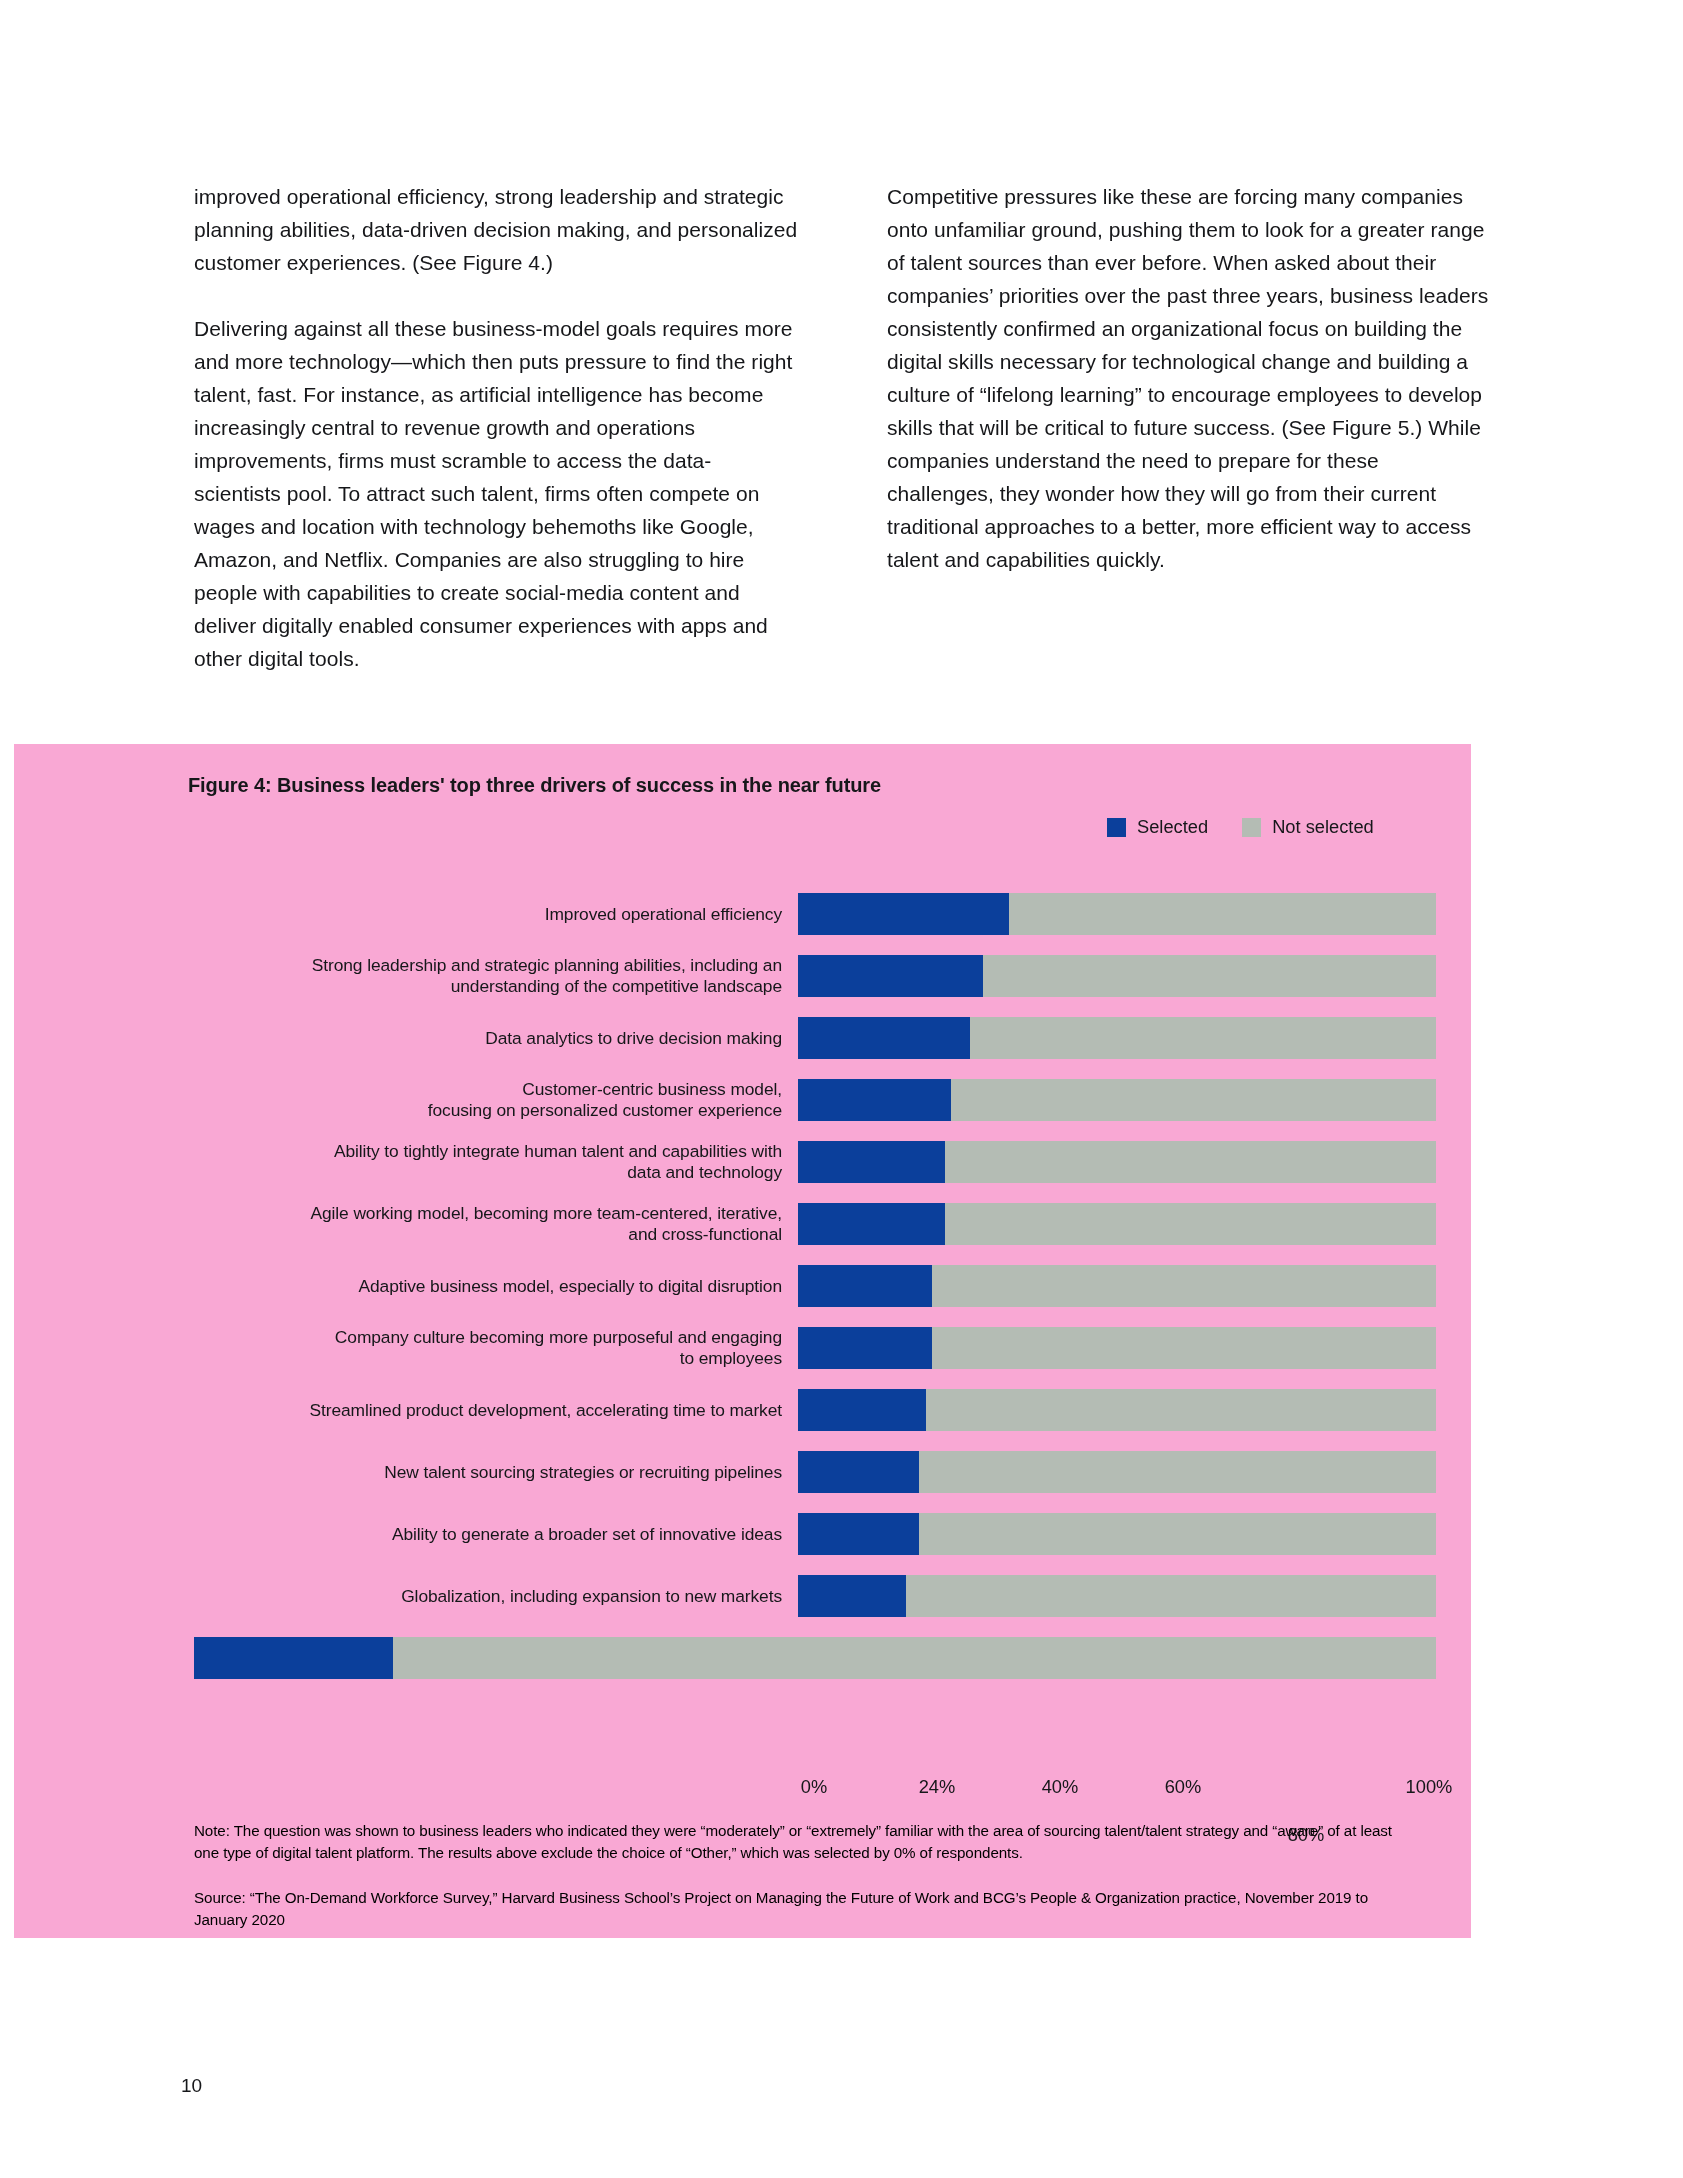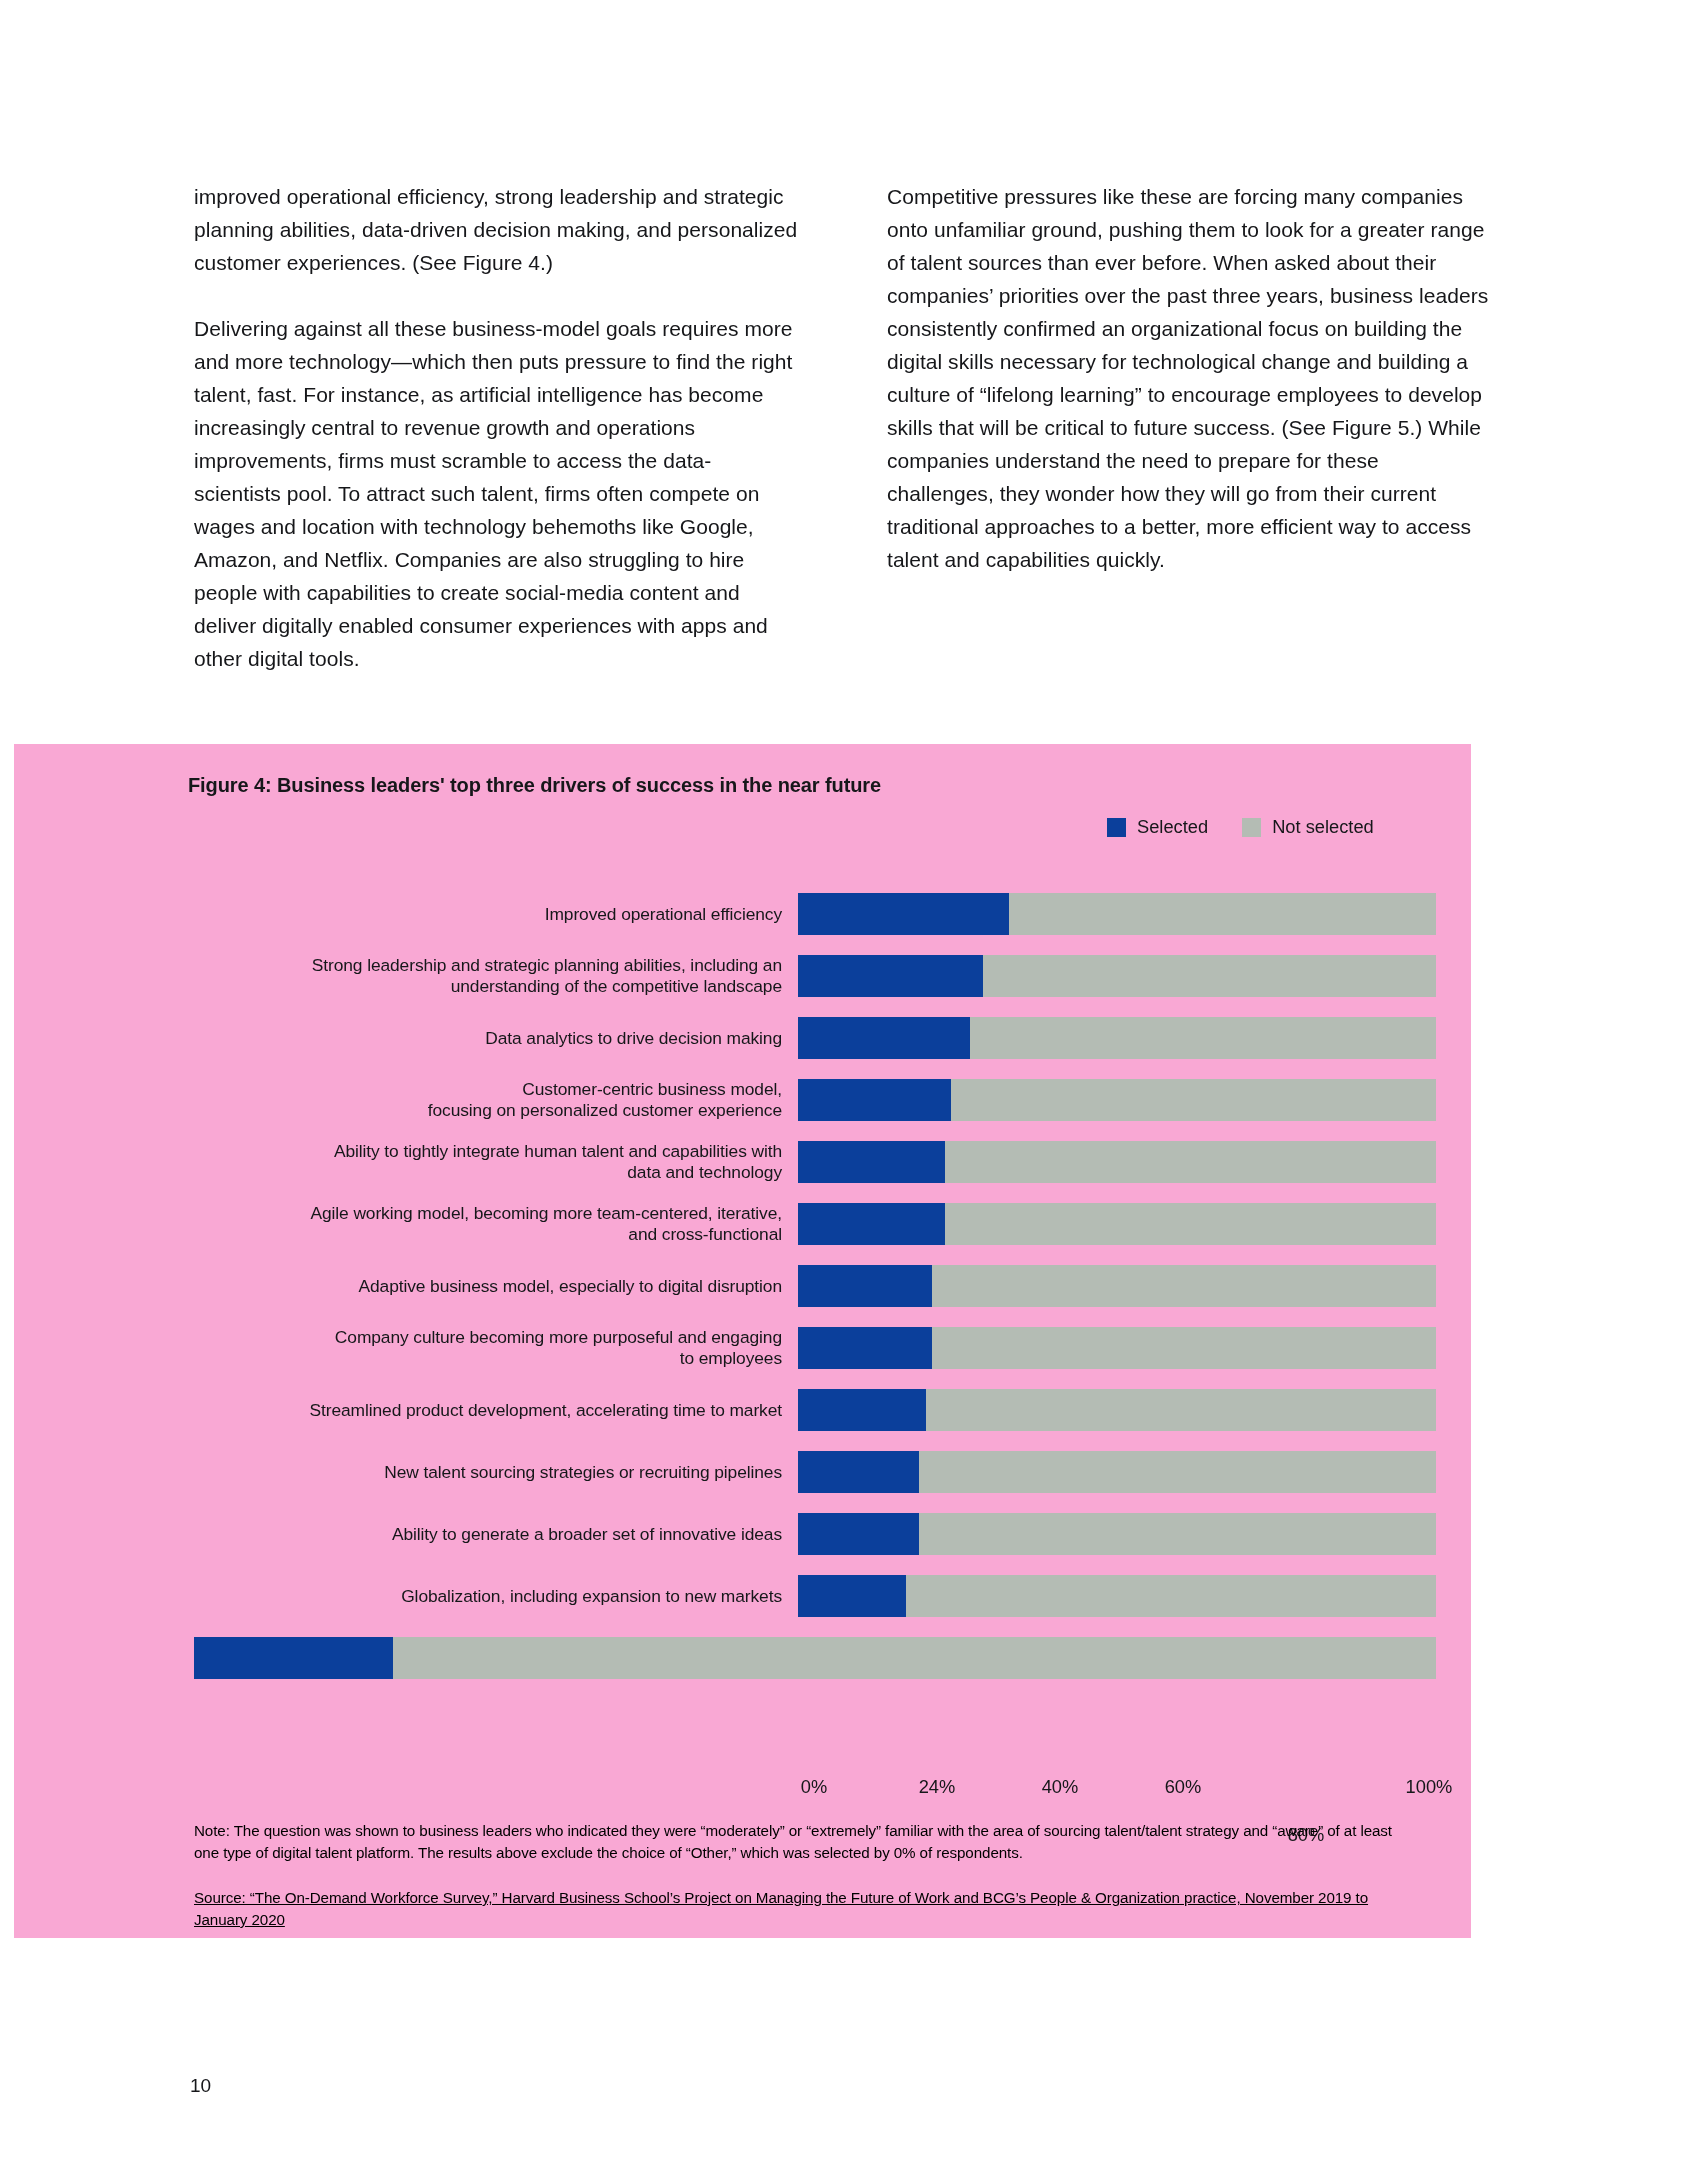--- a/index.html
+++ b/index.html
@@ -121,26 +121,26 @@
     left:194px; top:1820px;
     width:1218px;
   }
   .note-block{
     font-size:15.2px;
     line-height:22px;
     color:#000000;
     margin-bottom:23px;
     letter-spacing:-0.1px;
   }
-  .note-block:last-child{margin-bottom:12px;text-decoration:underline;}
+  .note-block:last-child{margin-bottom:12px;}
 
   
   .page-num{
     position:absolute;
-    left:190px; top:2075px;
+    left:181px; top:2075px;
     font-size:19px;
     color:#16171a;
   }
 </style>
 </head>
 <body>
 
 <div class="columns">
   <div class="col">
     <p>improved operational efficiency, strong leadership and strategic planning abilities, data-driven decision making, and personalized customer experiences. (See Figure 4.)</p>

